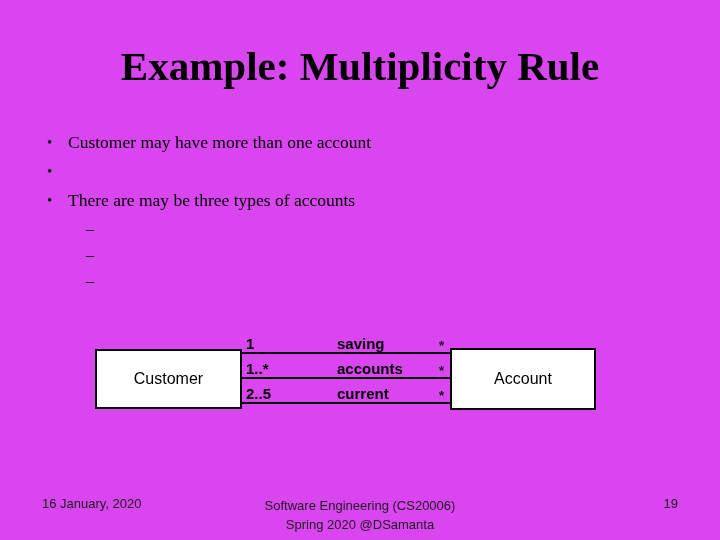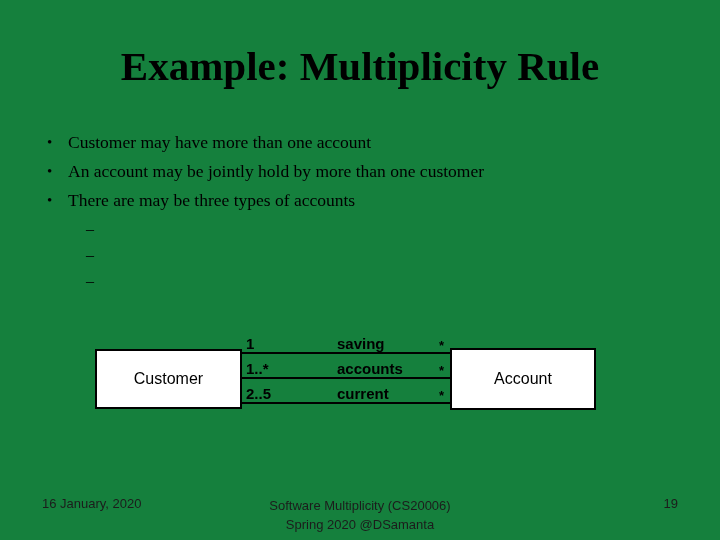--- a/index.html
+++ b/index.html
@@ -4,21 +4,21 @@
 <style>
   html, body {
     margin: 0;
     padding: 0;
     background: #ffffff;
   }
   .slide {
     position: relative;
     width: 720px;
     height: 540px;
-    background: #15803d;
+    background: #d946ef;
     overflow: hidden;
     font-family: "Liberation Serif", serif;
     color: #000000;
   }
 
   
   .title {
     position: absolute;
     top: 42px;
     left: 0;
@@ -149,21 +149,20 @@
 
   <h1 class="title">Example: Multiplicity Rule</h1>
 
   <div class="bullets">
     <div class="bullet-row">
       <span class="marker">•</span>
       <span class="btext">Customer may have more than one account</span>
     </div>
     <div class="bullet-row">
       <span class="marker">•</span>
-      <span class="btext">An account may be jointly hold by more than one customer</span>
     </div>
     <div class="bullet-row">
       <span class="marker">•</span>
       <span class="btext">There are may be three types of accounts</span>
     </div>
     <div class="sub-bullets">
       <div class="sub-row">
         <span class="marker">–</span>
       </div>
       <div class="sub-row">
@@ -202,19 +201,19 @@
     </div>
     <div class="class-box account">
       <span>Account</span>
     </div>
 
   </div>
 
   <div class="footer">
     <span class="date">16 January, 2020</span>
     <div class="course">
-      <div>Software Multiplicity (CS20006)</div>
+      <div>Software Engineering (CS20006)</div>
       <div>Spring 2020 @DSamanta</div>
     </div>
     <span class="page">19</span>
   </div>
 
 </div>
 
 </body></html>

